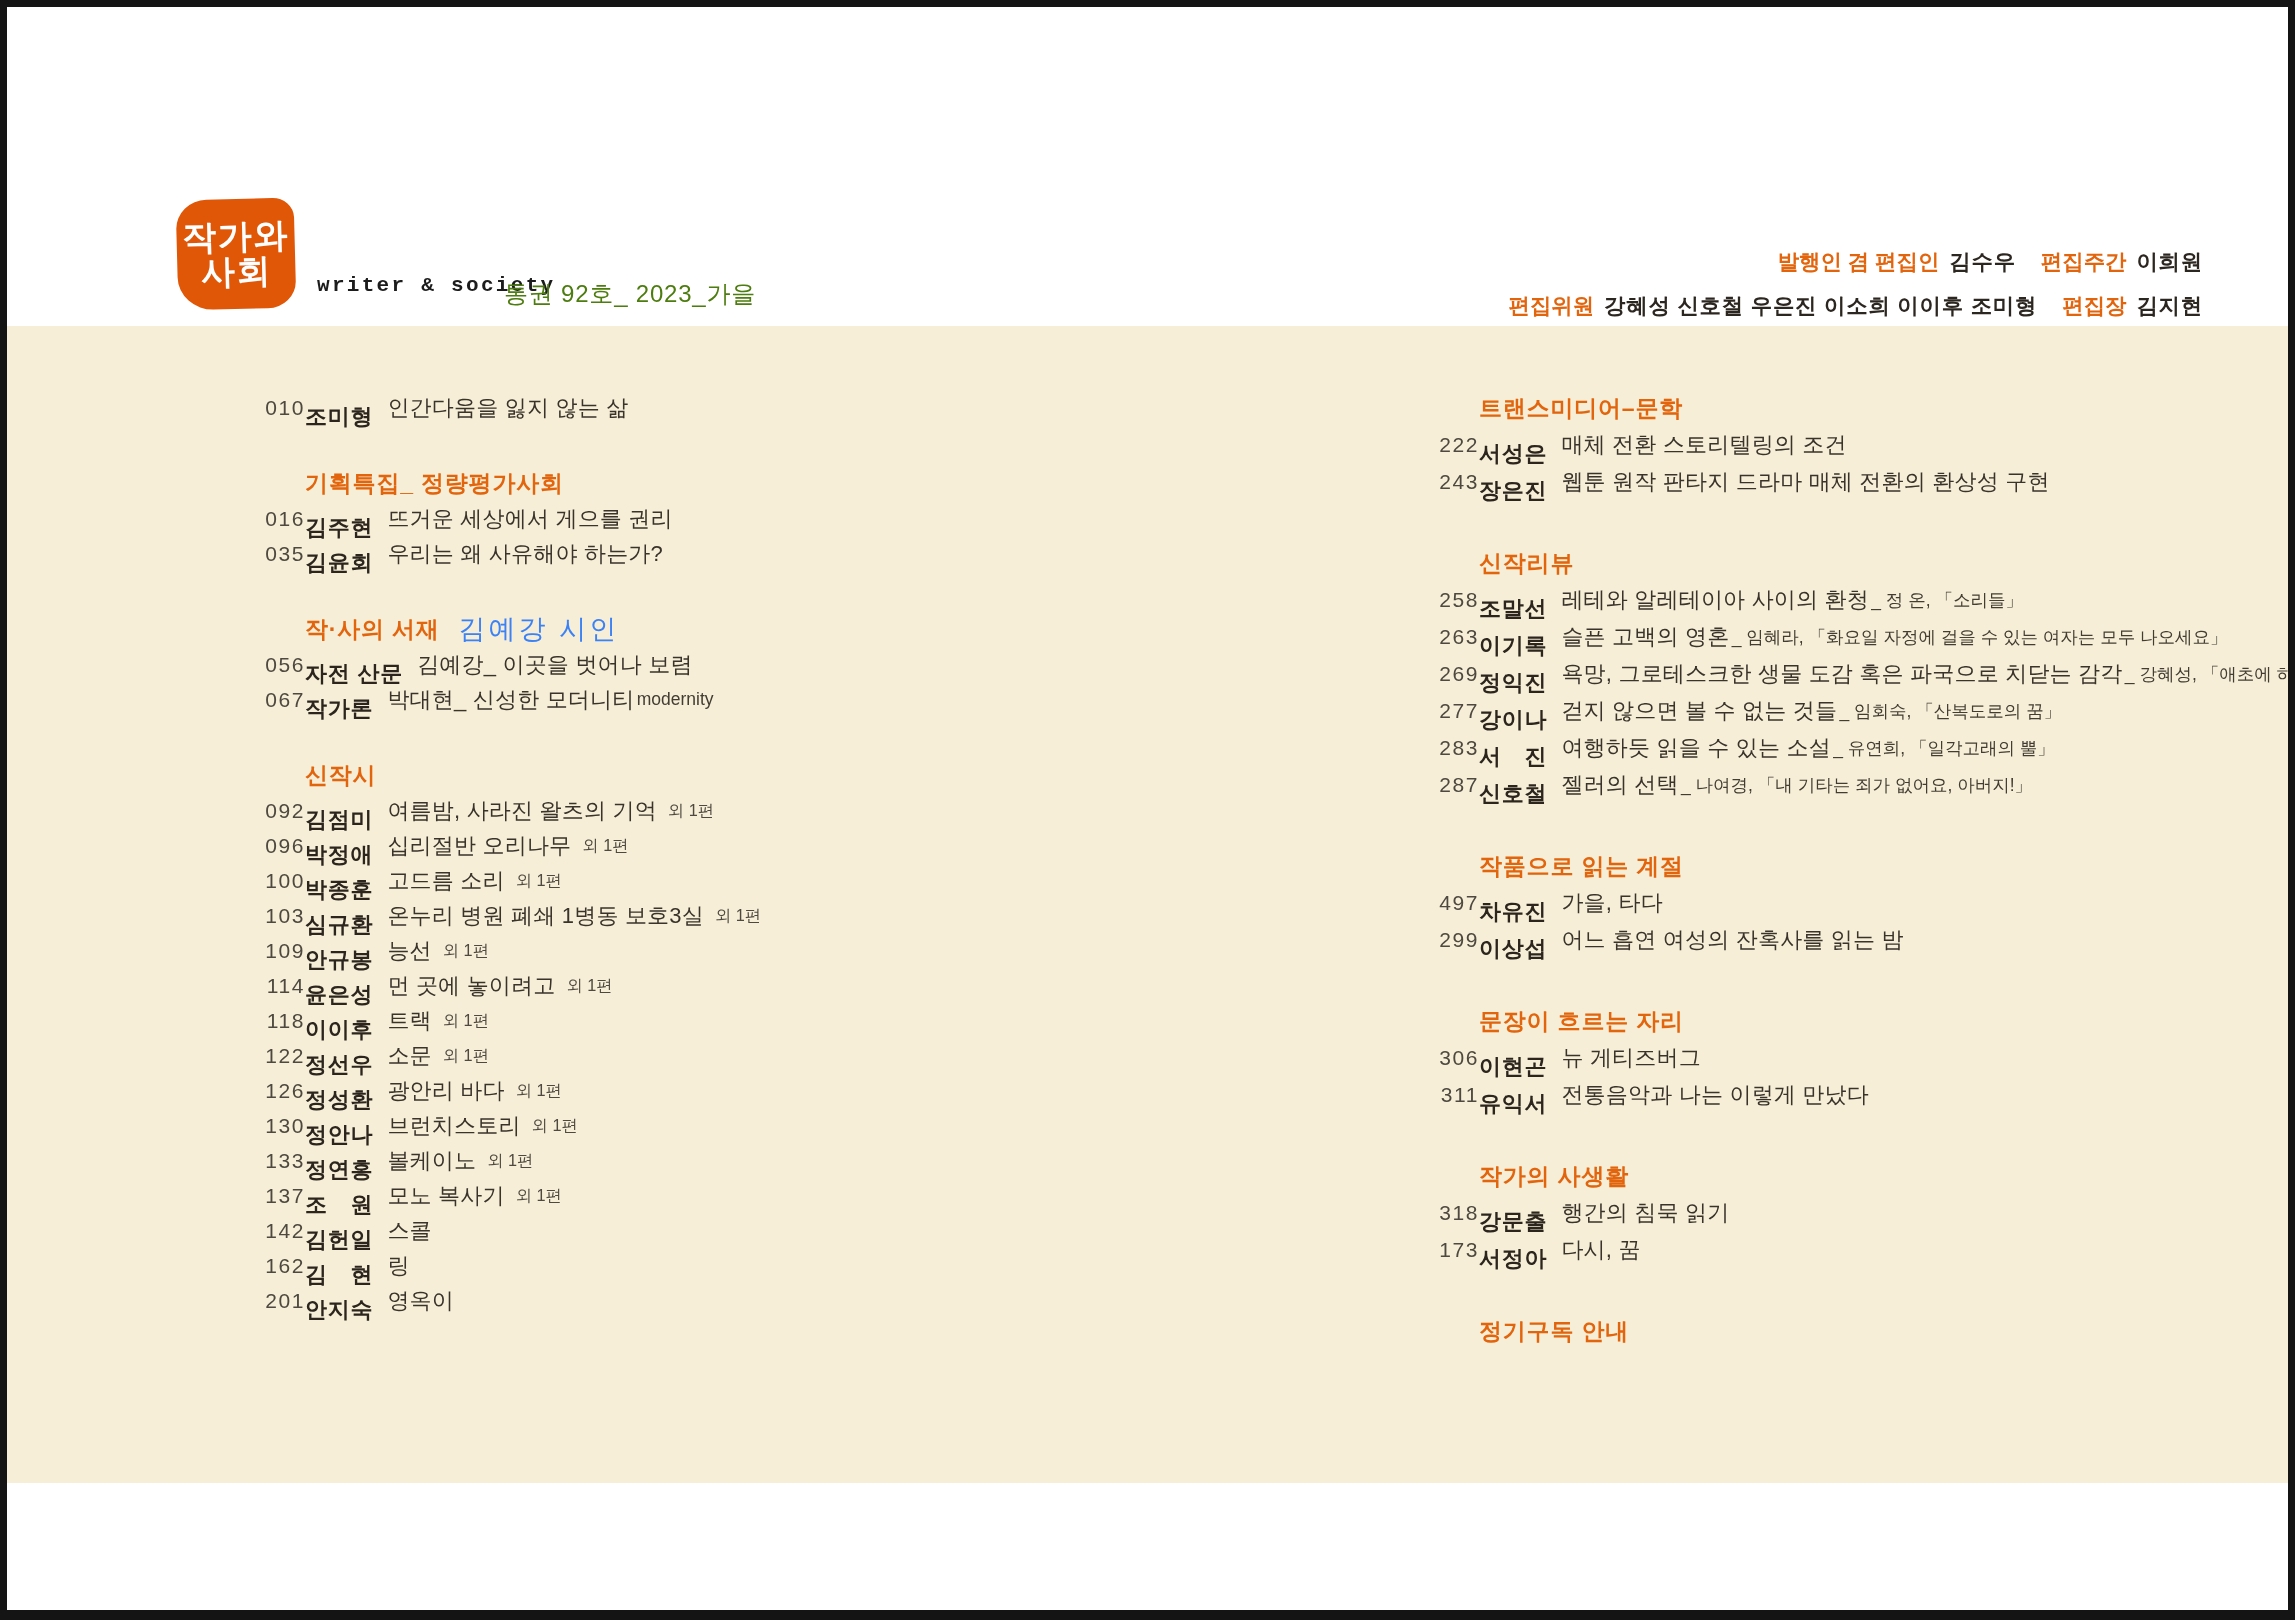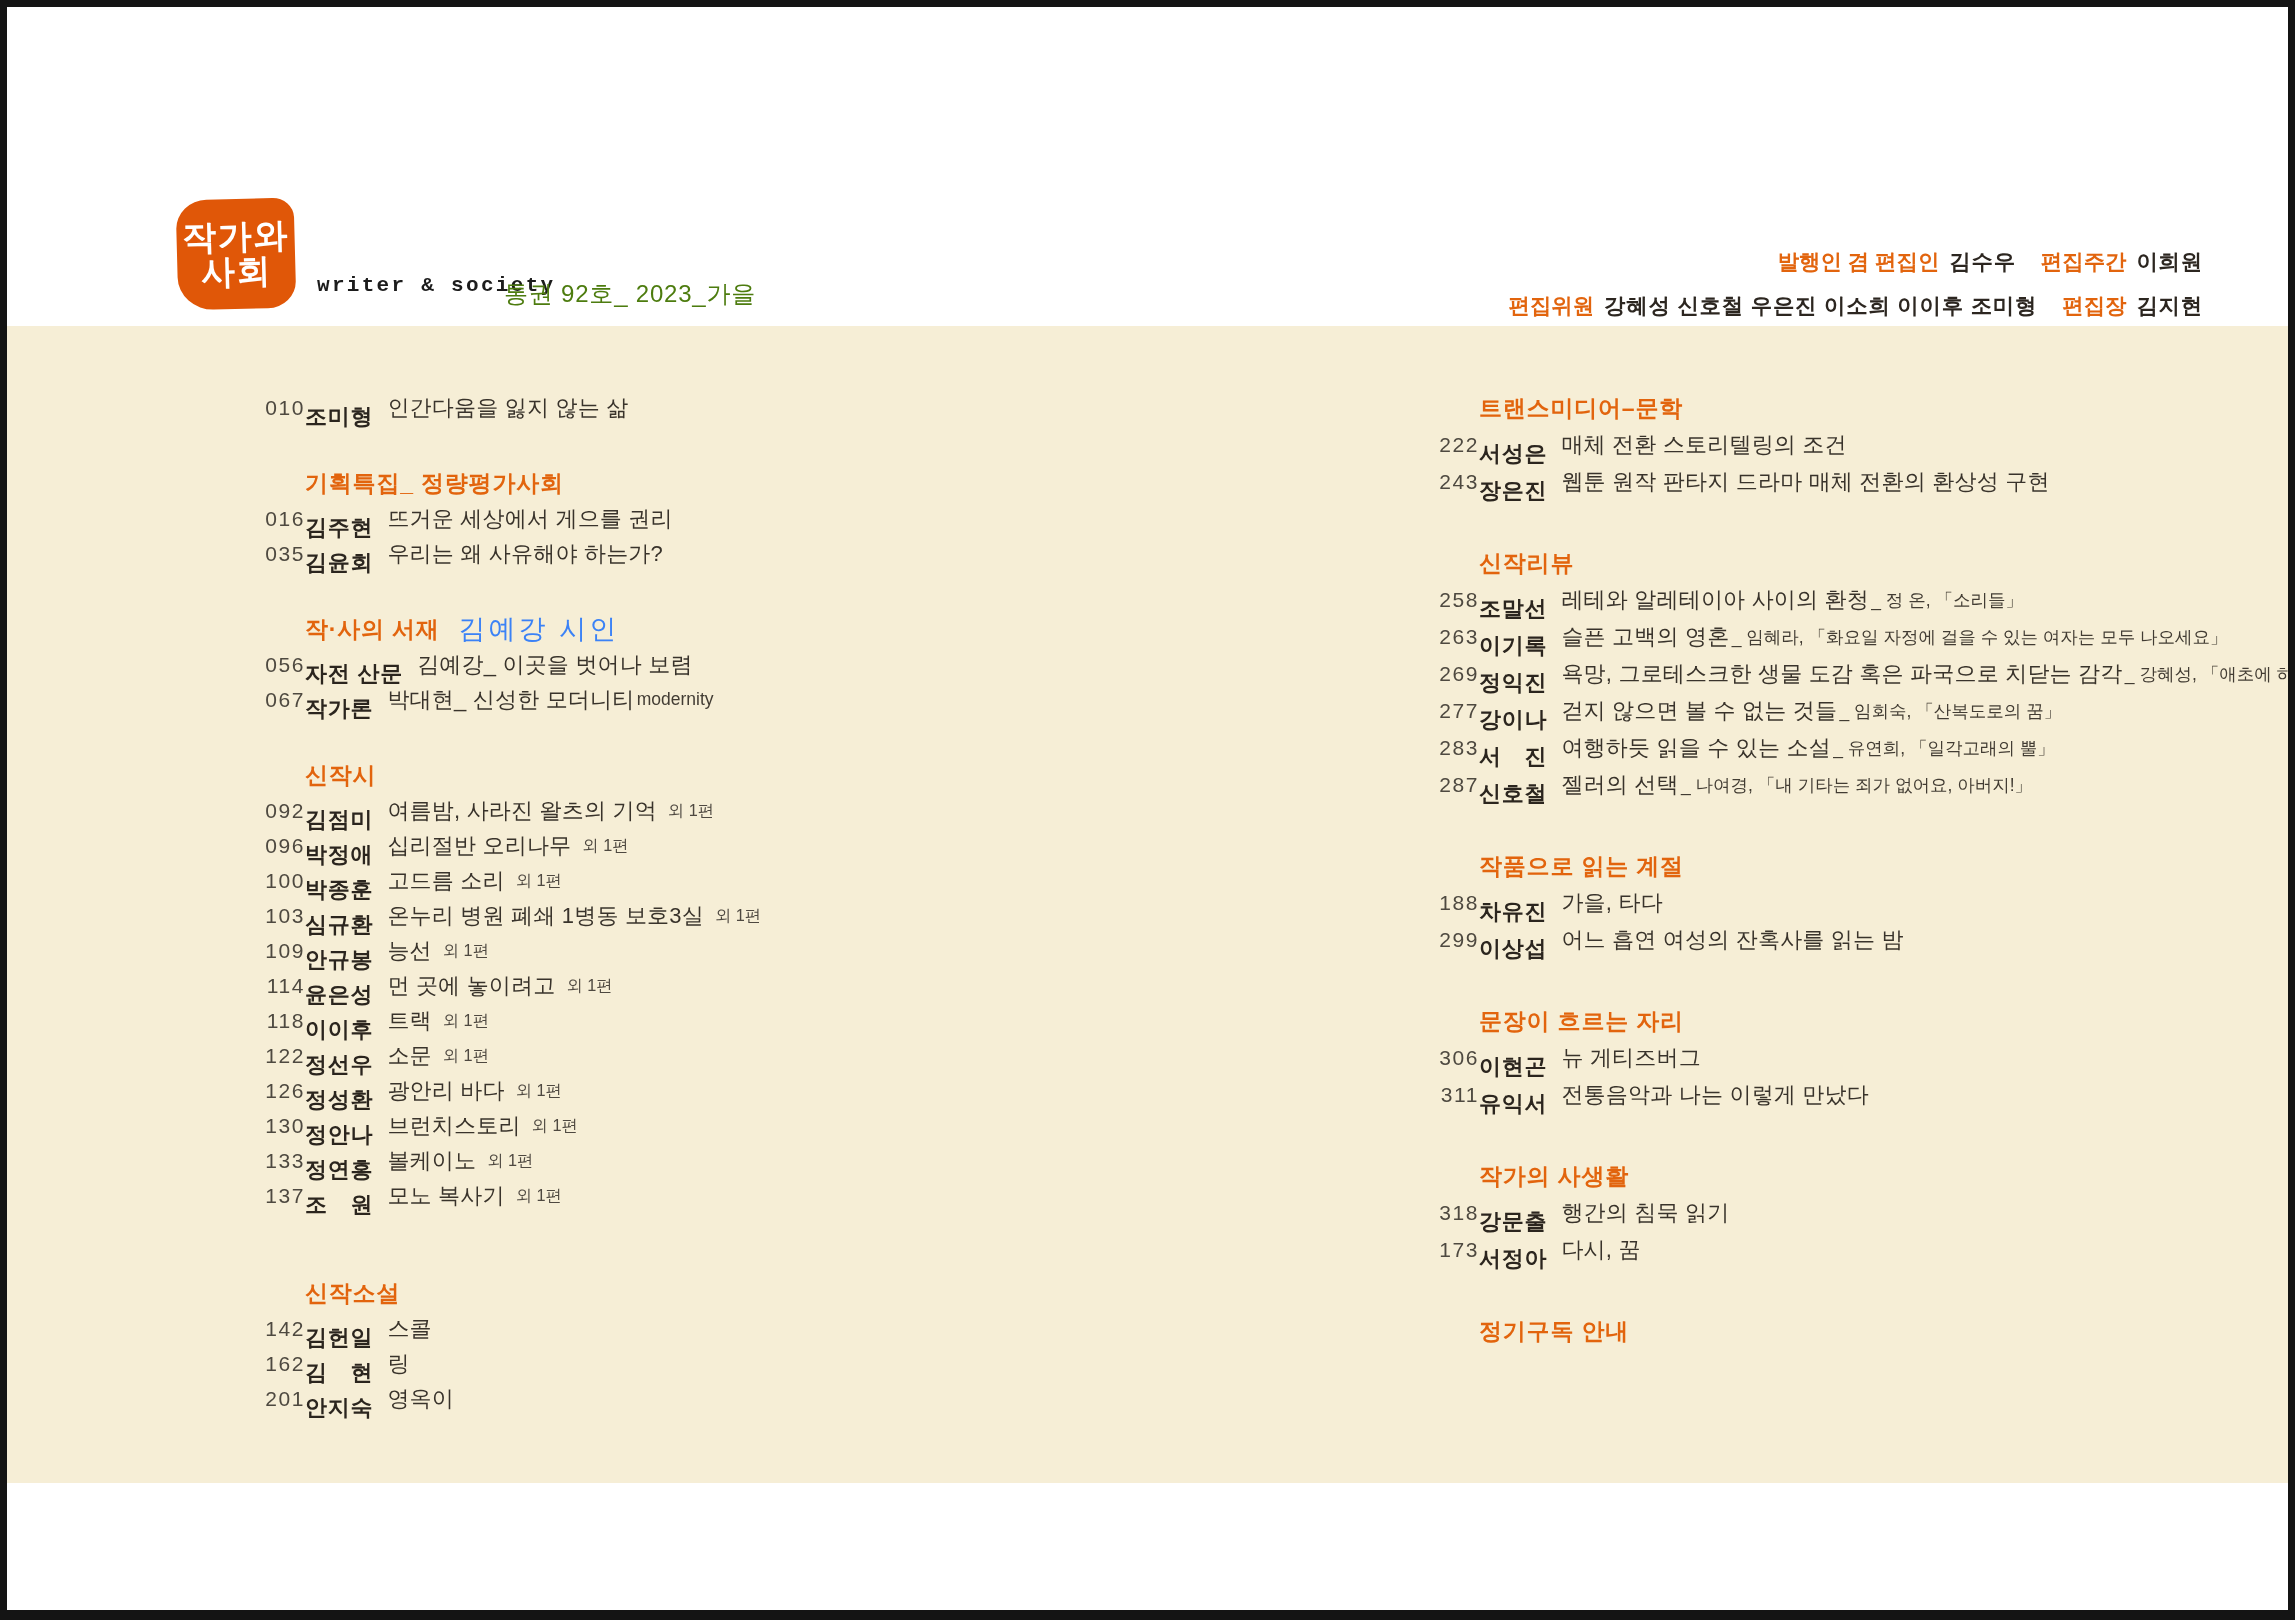--- a/index.html
+++ b/index.html
@@ -190,23 +190,20 @@
         <span class="note">외 1편</span>
       </div>
       <div class="toc-row">
         <span class="num">137</span>
         <span class="author">조 원</span>
         <span class="title">모노 복사기</span>
         <span class="note">외 1편</span>
       </div>
     </div>
     <div class="toc-section">
-      <div class="toc-heading">
-        <span>신작소설</span>
-      </div>
       <div class="toc-row">
         <span class="num">142</span>
         <span class="author">김헌일</span>
         <span class="title">스콜</span>
       </div>
       <div class="toc-row">
         <span class="num">162</span>
         <span class="author">김 현</span>
         <span class="title">링</span>
       </div>
@@ -272,21 +269,21 @@
         <span class="author">신호철</span>
         <span class="title">젤러의 선택</span>
         <span class="sub">_ 나여경, 「내 기타는 죄가 없어요, 아버지!」</span>
       </div>
     </div>
     <div class="toc-section">
       <div class="toc-heading">
         <span>작품으로 읽는 계절</span>
       </div>
       <div class="toc-row">
-        <span class="num">188</span>
+        <span class="num">497</span>
         <span class="author">차유진</span>
         <span class="title">가을, 타다</span>
       </div>
       <div class="toc-row">
         <span class="num">299</span>
         <span class="author">이상섭</span>
         <span class="title">어느 흡연 여성의 잔혹사를 읽는 밤</span>
       </div>
     </div>
     <div class="toc-section">

